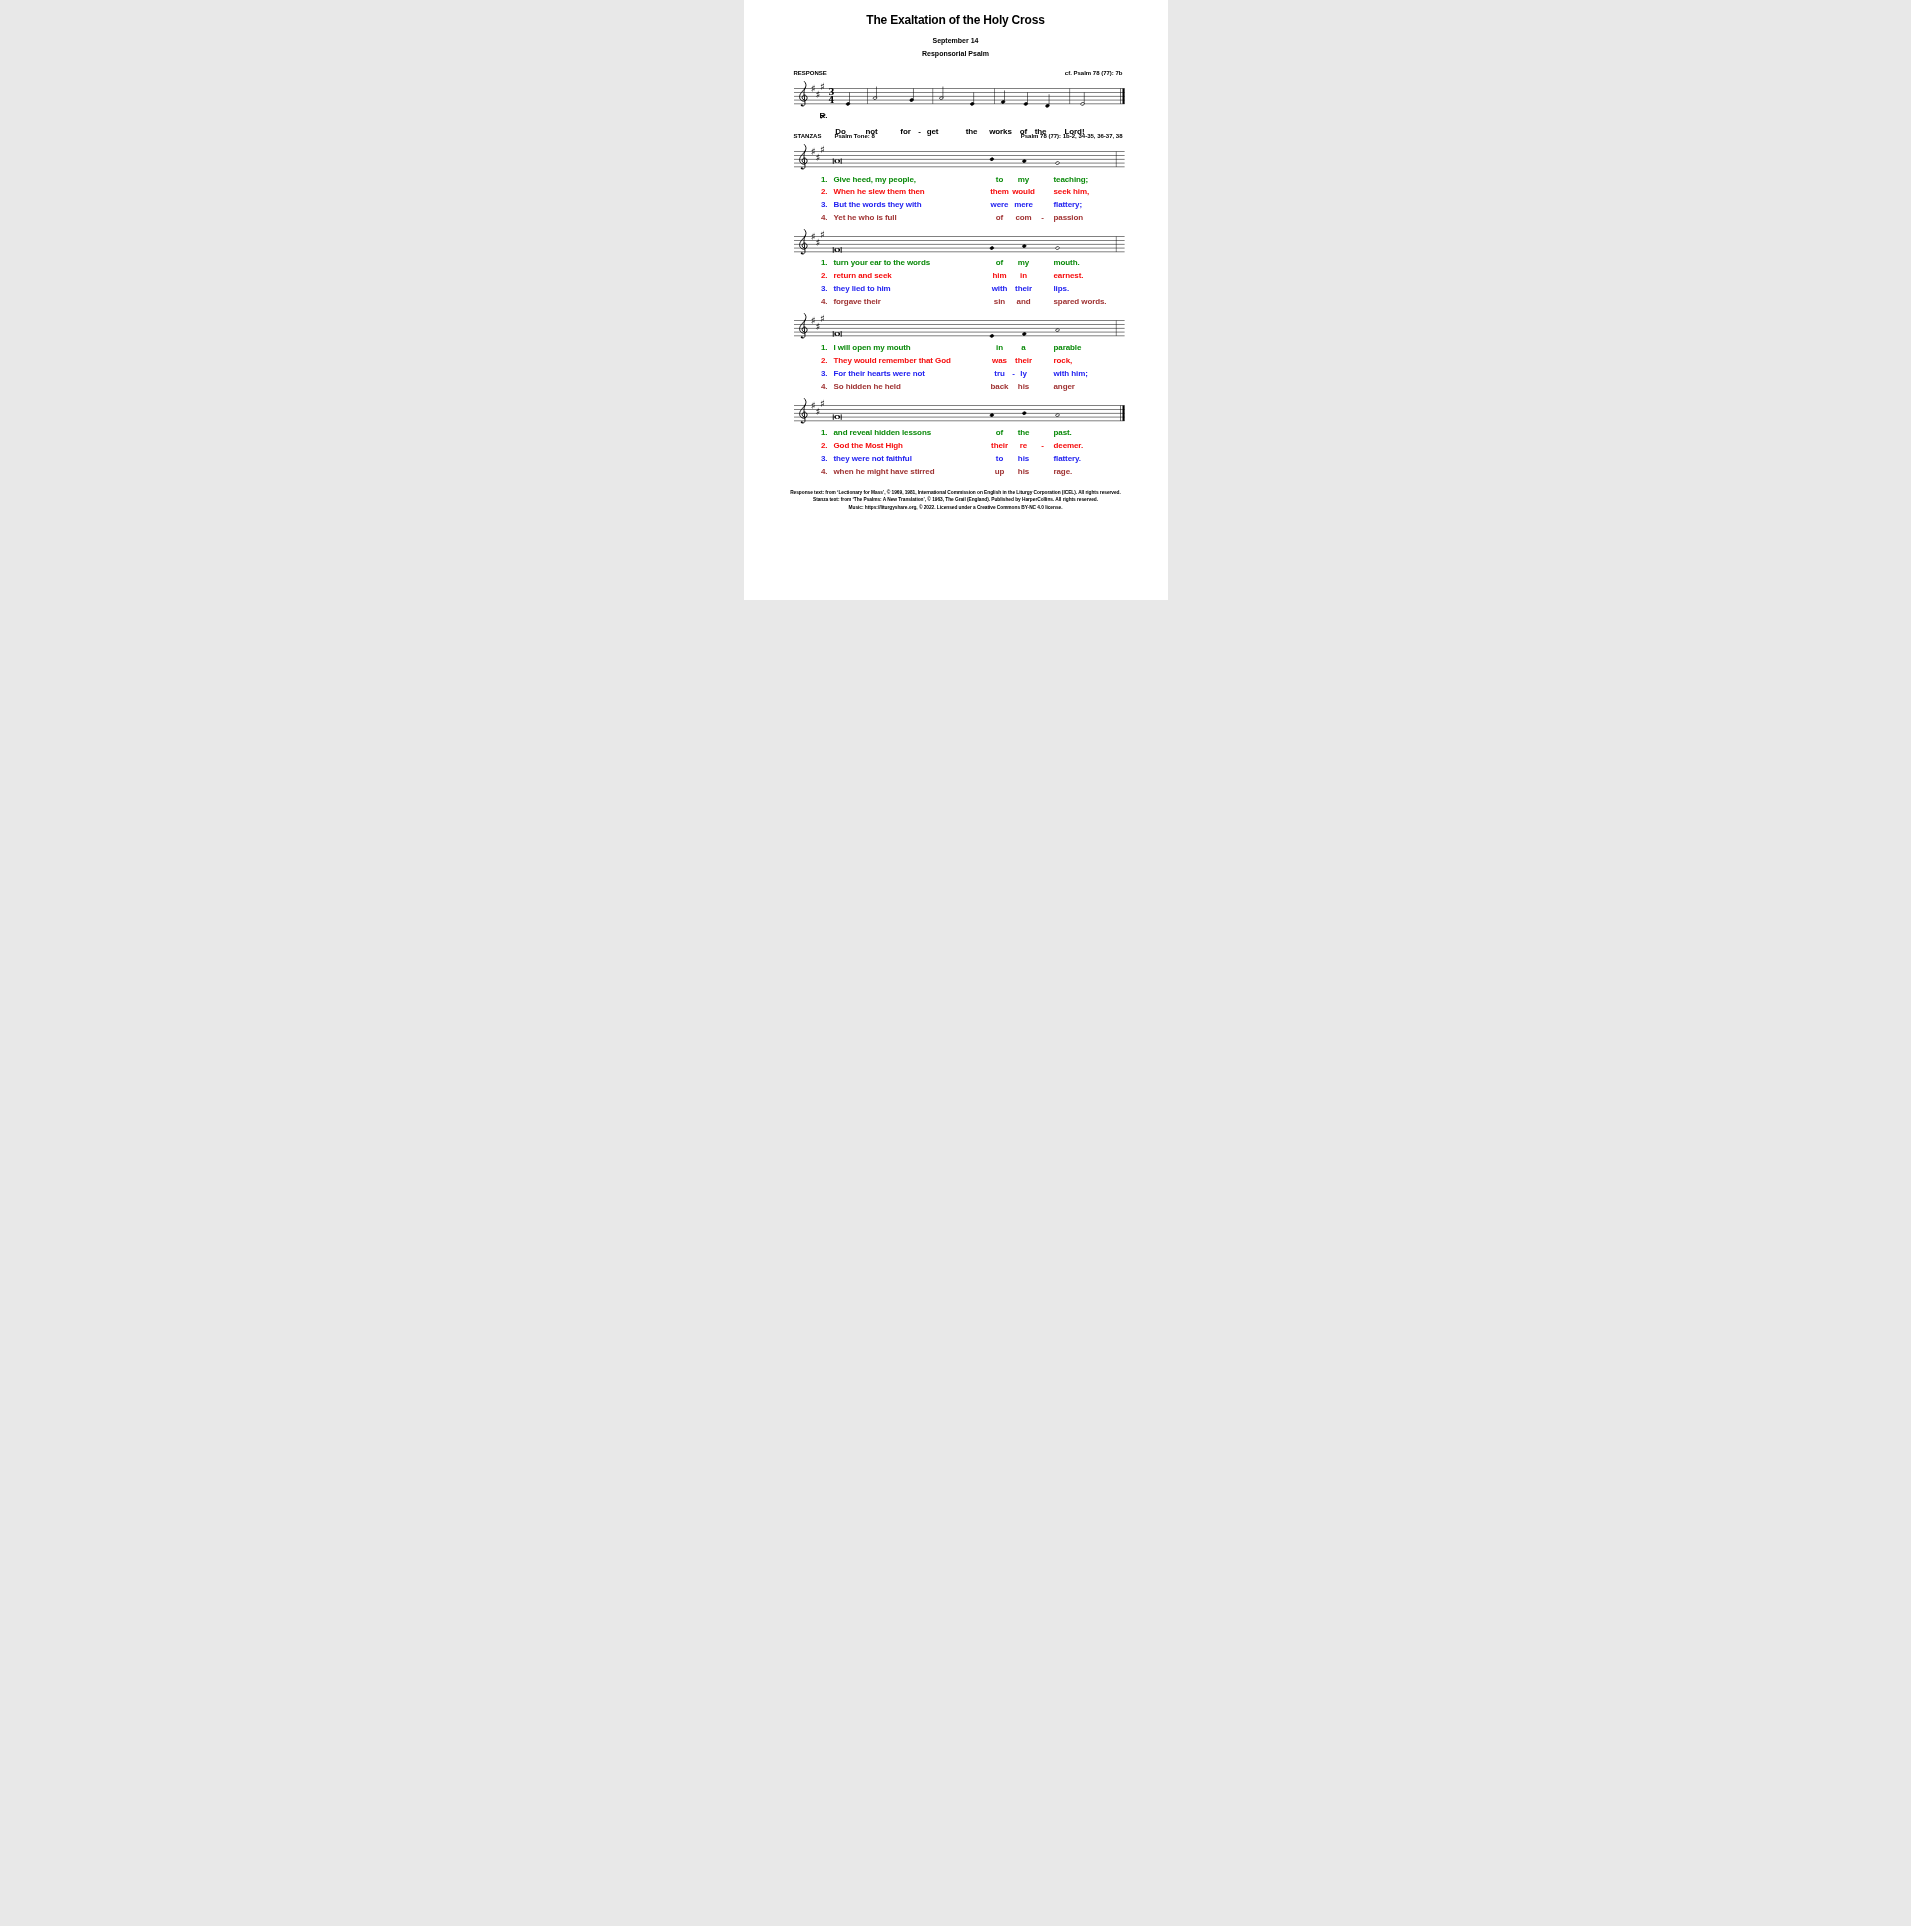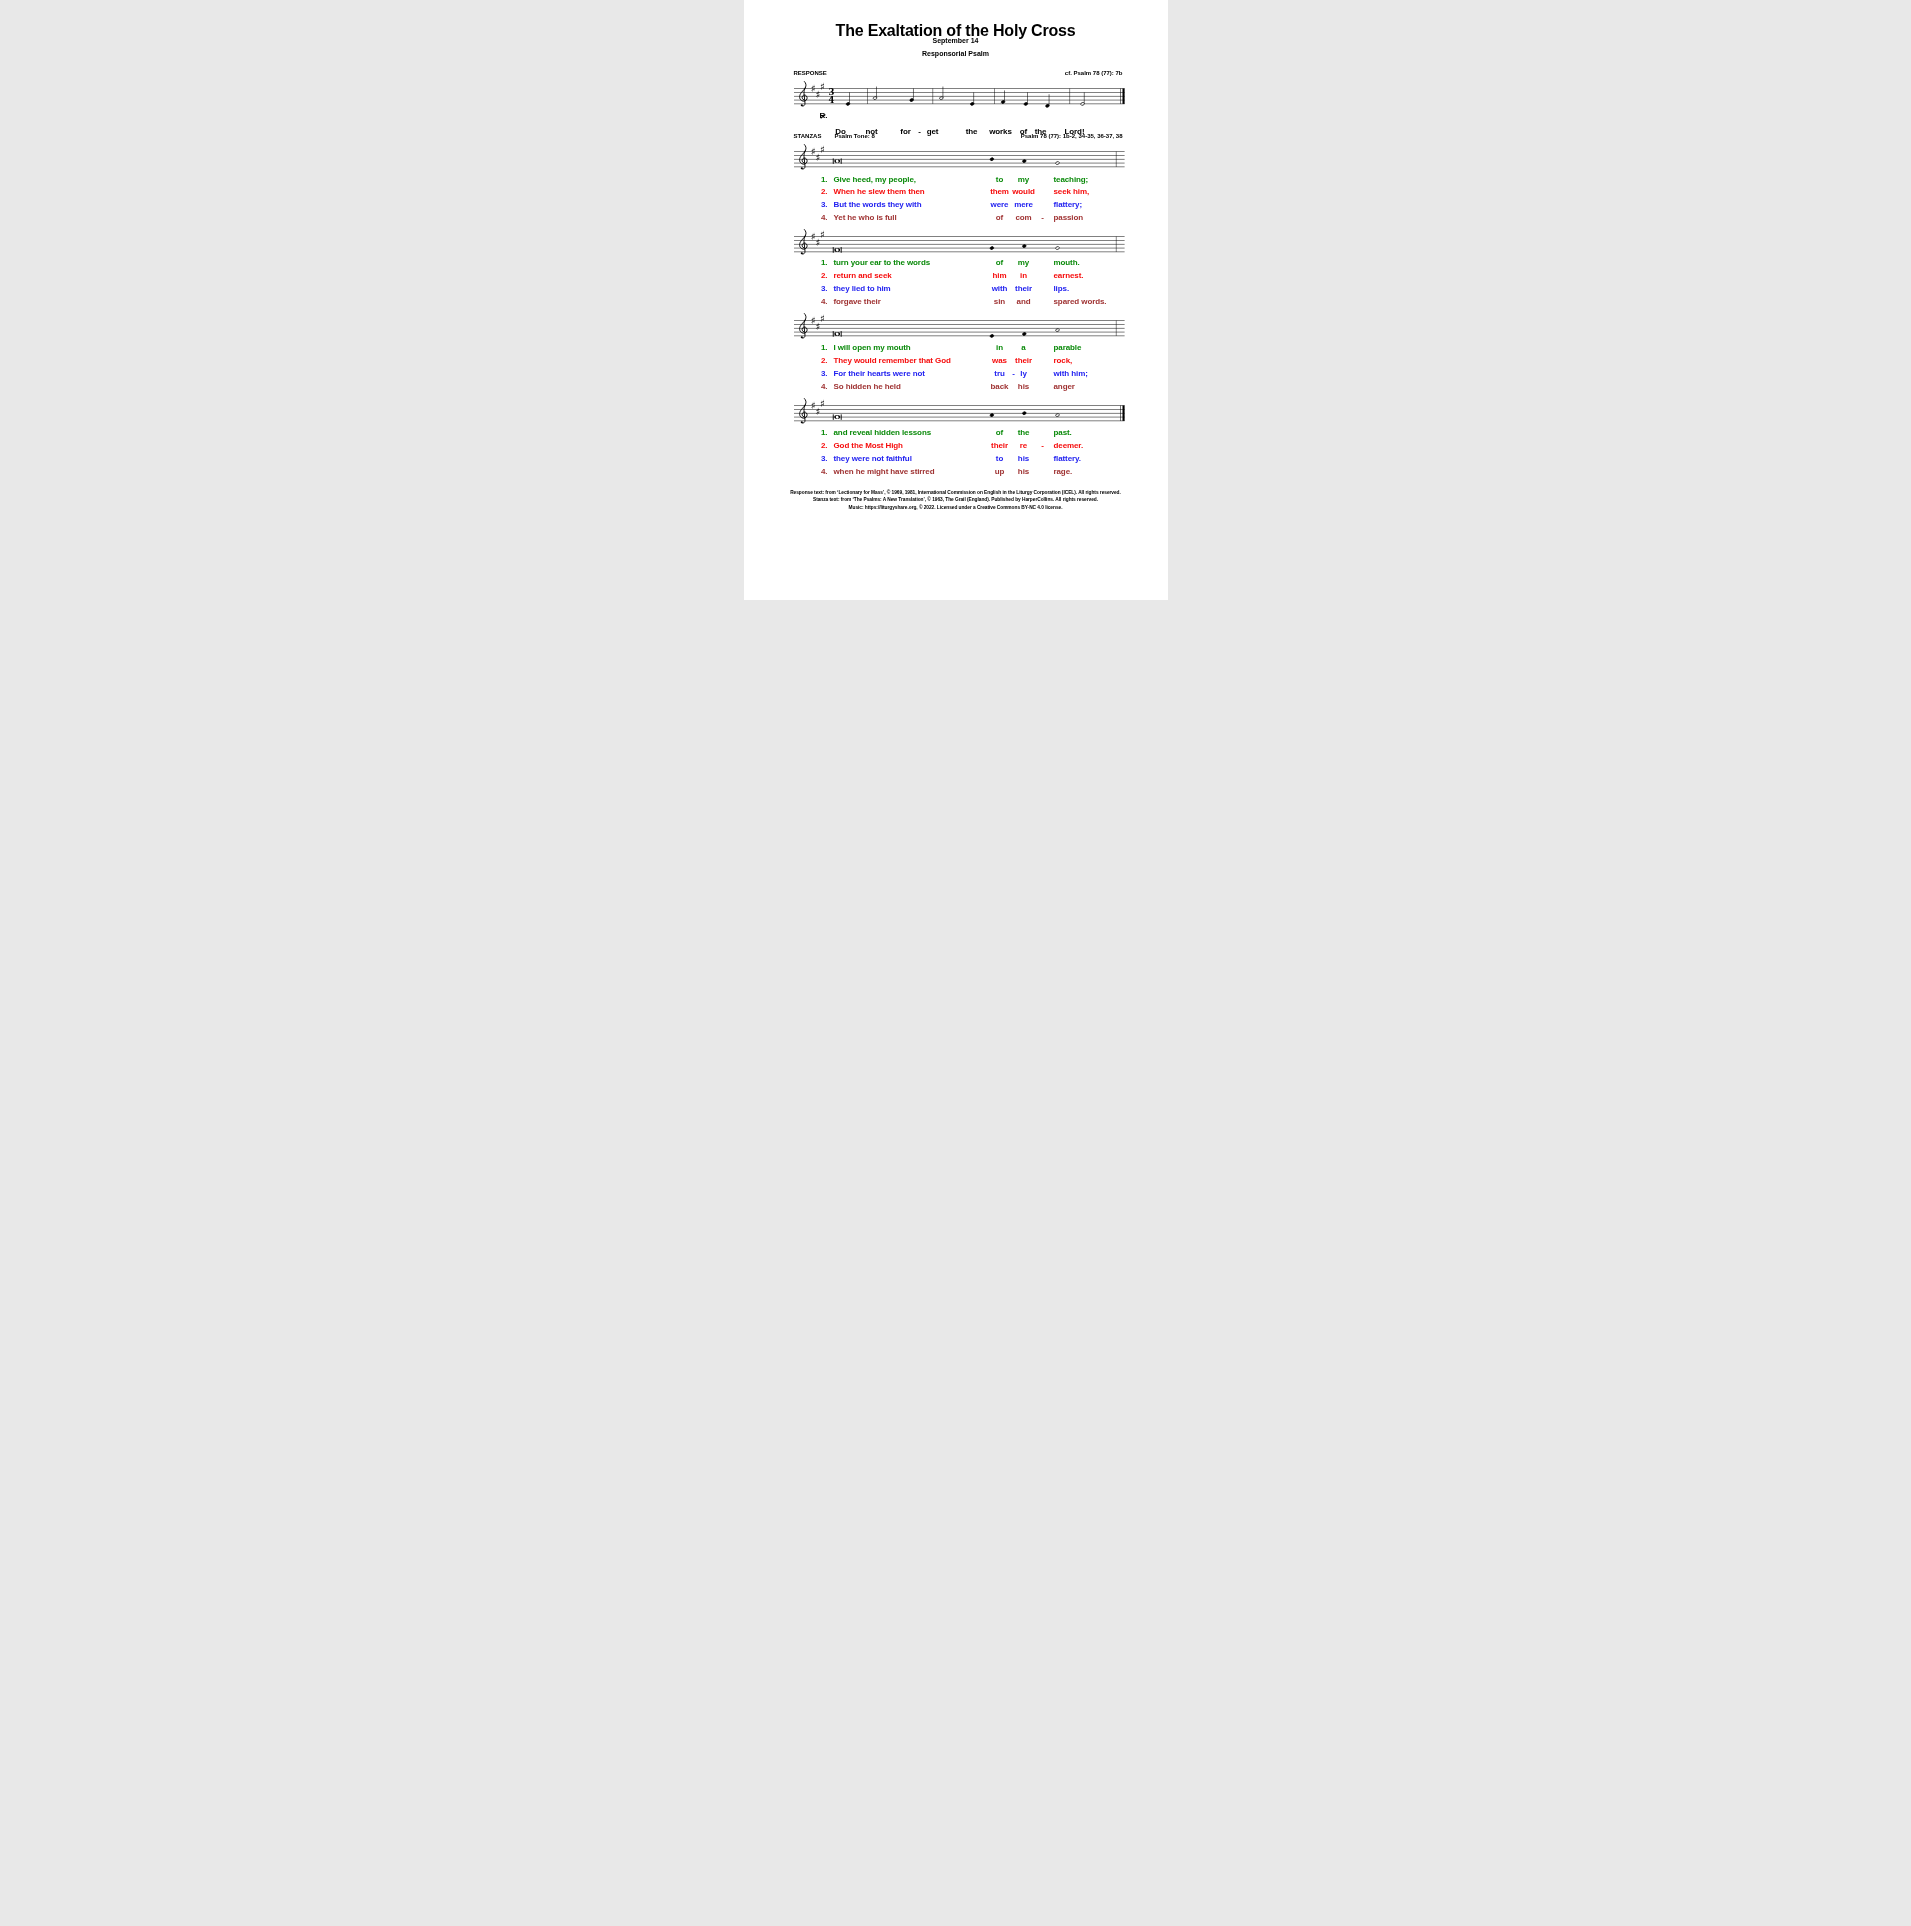--- a/index.html
+++ b/index.html
@@ -1,20 +1,20 @@
 <!DOCTYPE html>
 <html style="font-size:6.2px"><head>
 <meta charset="utf-8">
 <style>
   html,body{margin:0;padding:0;background:#e8e8e8;}
   .page{position:relative;width:424px;height:600px;margin:0 auto;background:#ffffff;
         font-family:"Liberation Sans",sans-serif;color:#000;overflow:hidden;}
   .abs{position:absolute;}
   .ctr{left:0;width:100%;text-align:center;}
-  .title{top:22px;font-size:16px;font-weight:700;letter-spacing:-0.2px;}
+  .title{top:13px;font-size:12px;font-weight:700;letter-spacing:-0.2px;}
   .date{top:37px;font-size:7px;font-weight:700;}
   .subtitle{top:50px;font-size:7px;font-weight:700;}
   .lbl{font-size:6px;font-weight:700;white-space:nowrap;}
   .resp-label{left:50px;top:70px;}
   .resp-ref{right:45px;top:70px;}
   .stz-label{left:50px;top:133px;}
   .tone-label{left:91px;top:133px;}
   .stz-ref{right:45px;top:133px;}
   .staff{left:50px;width:331px;height:39px;position:absolute;}
   .lyric-row{left:0;top:0;width:100%;height:11.6px;position:absolute;}

